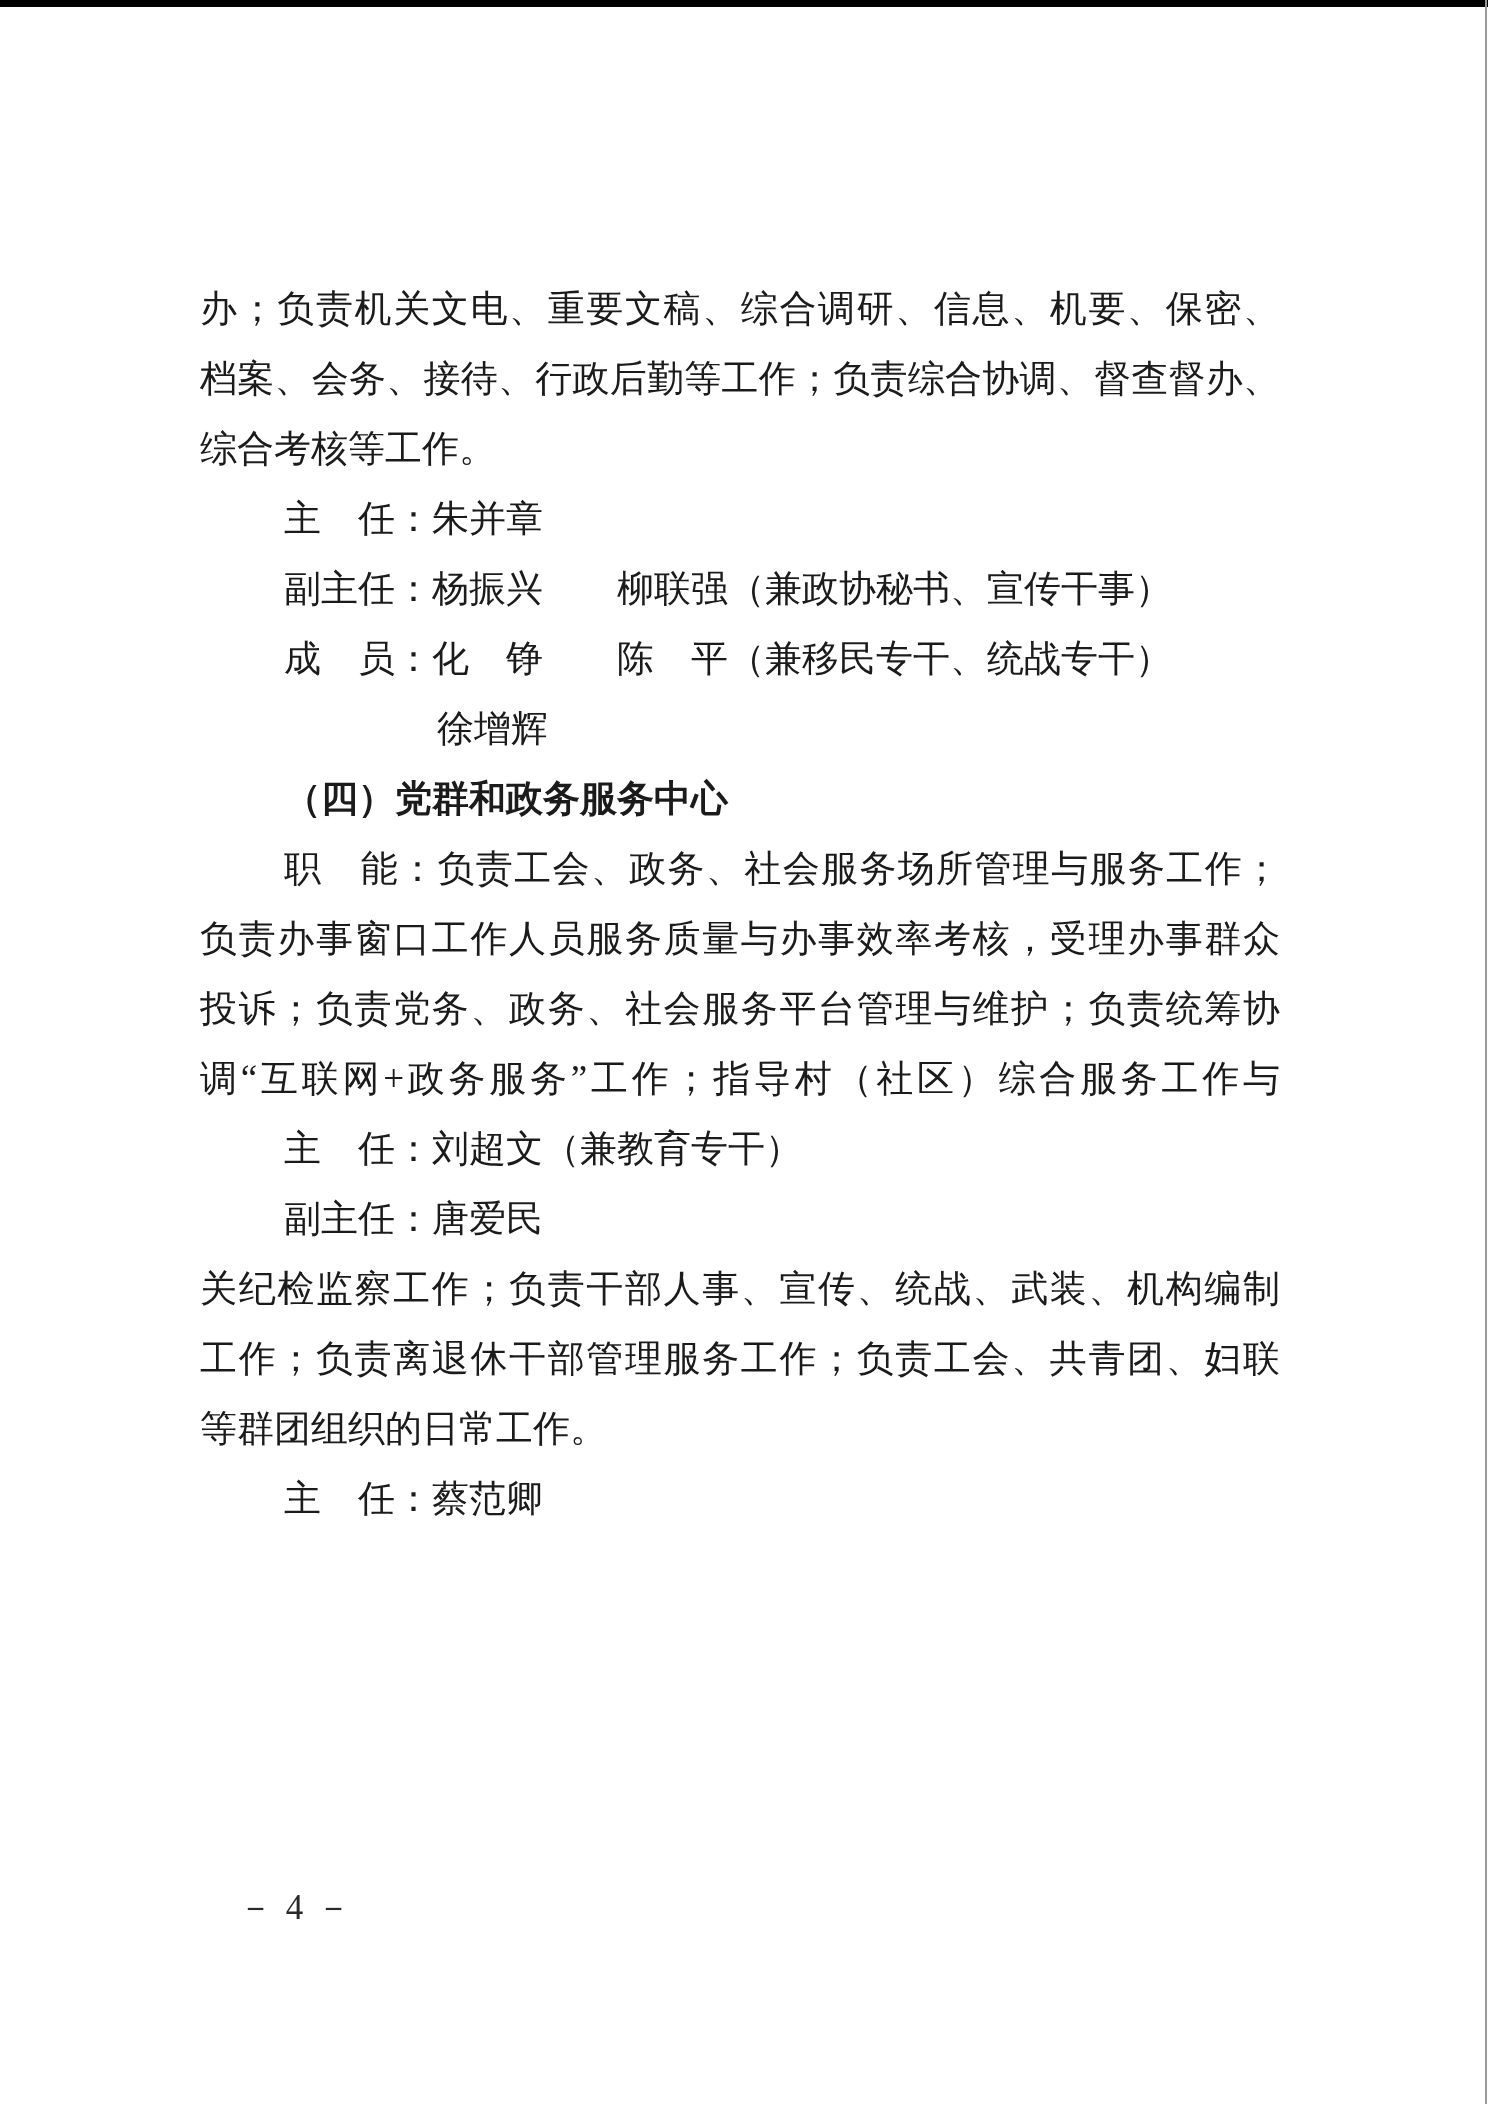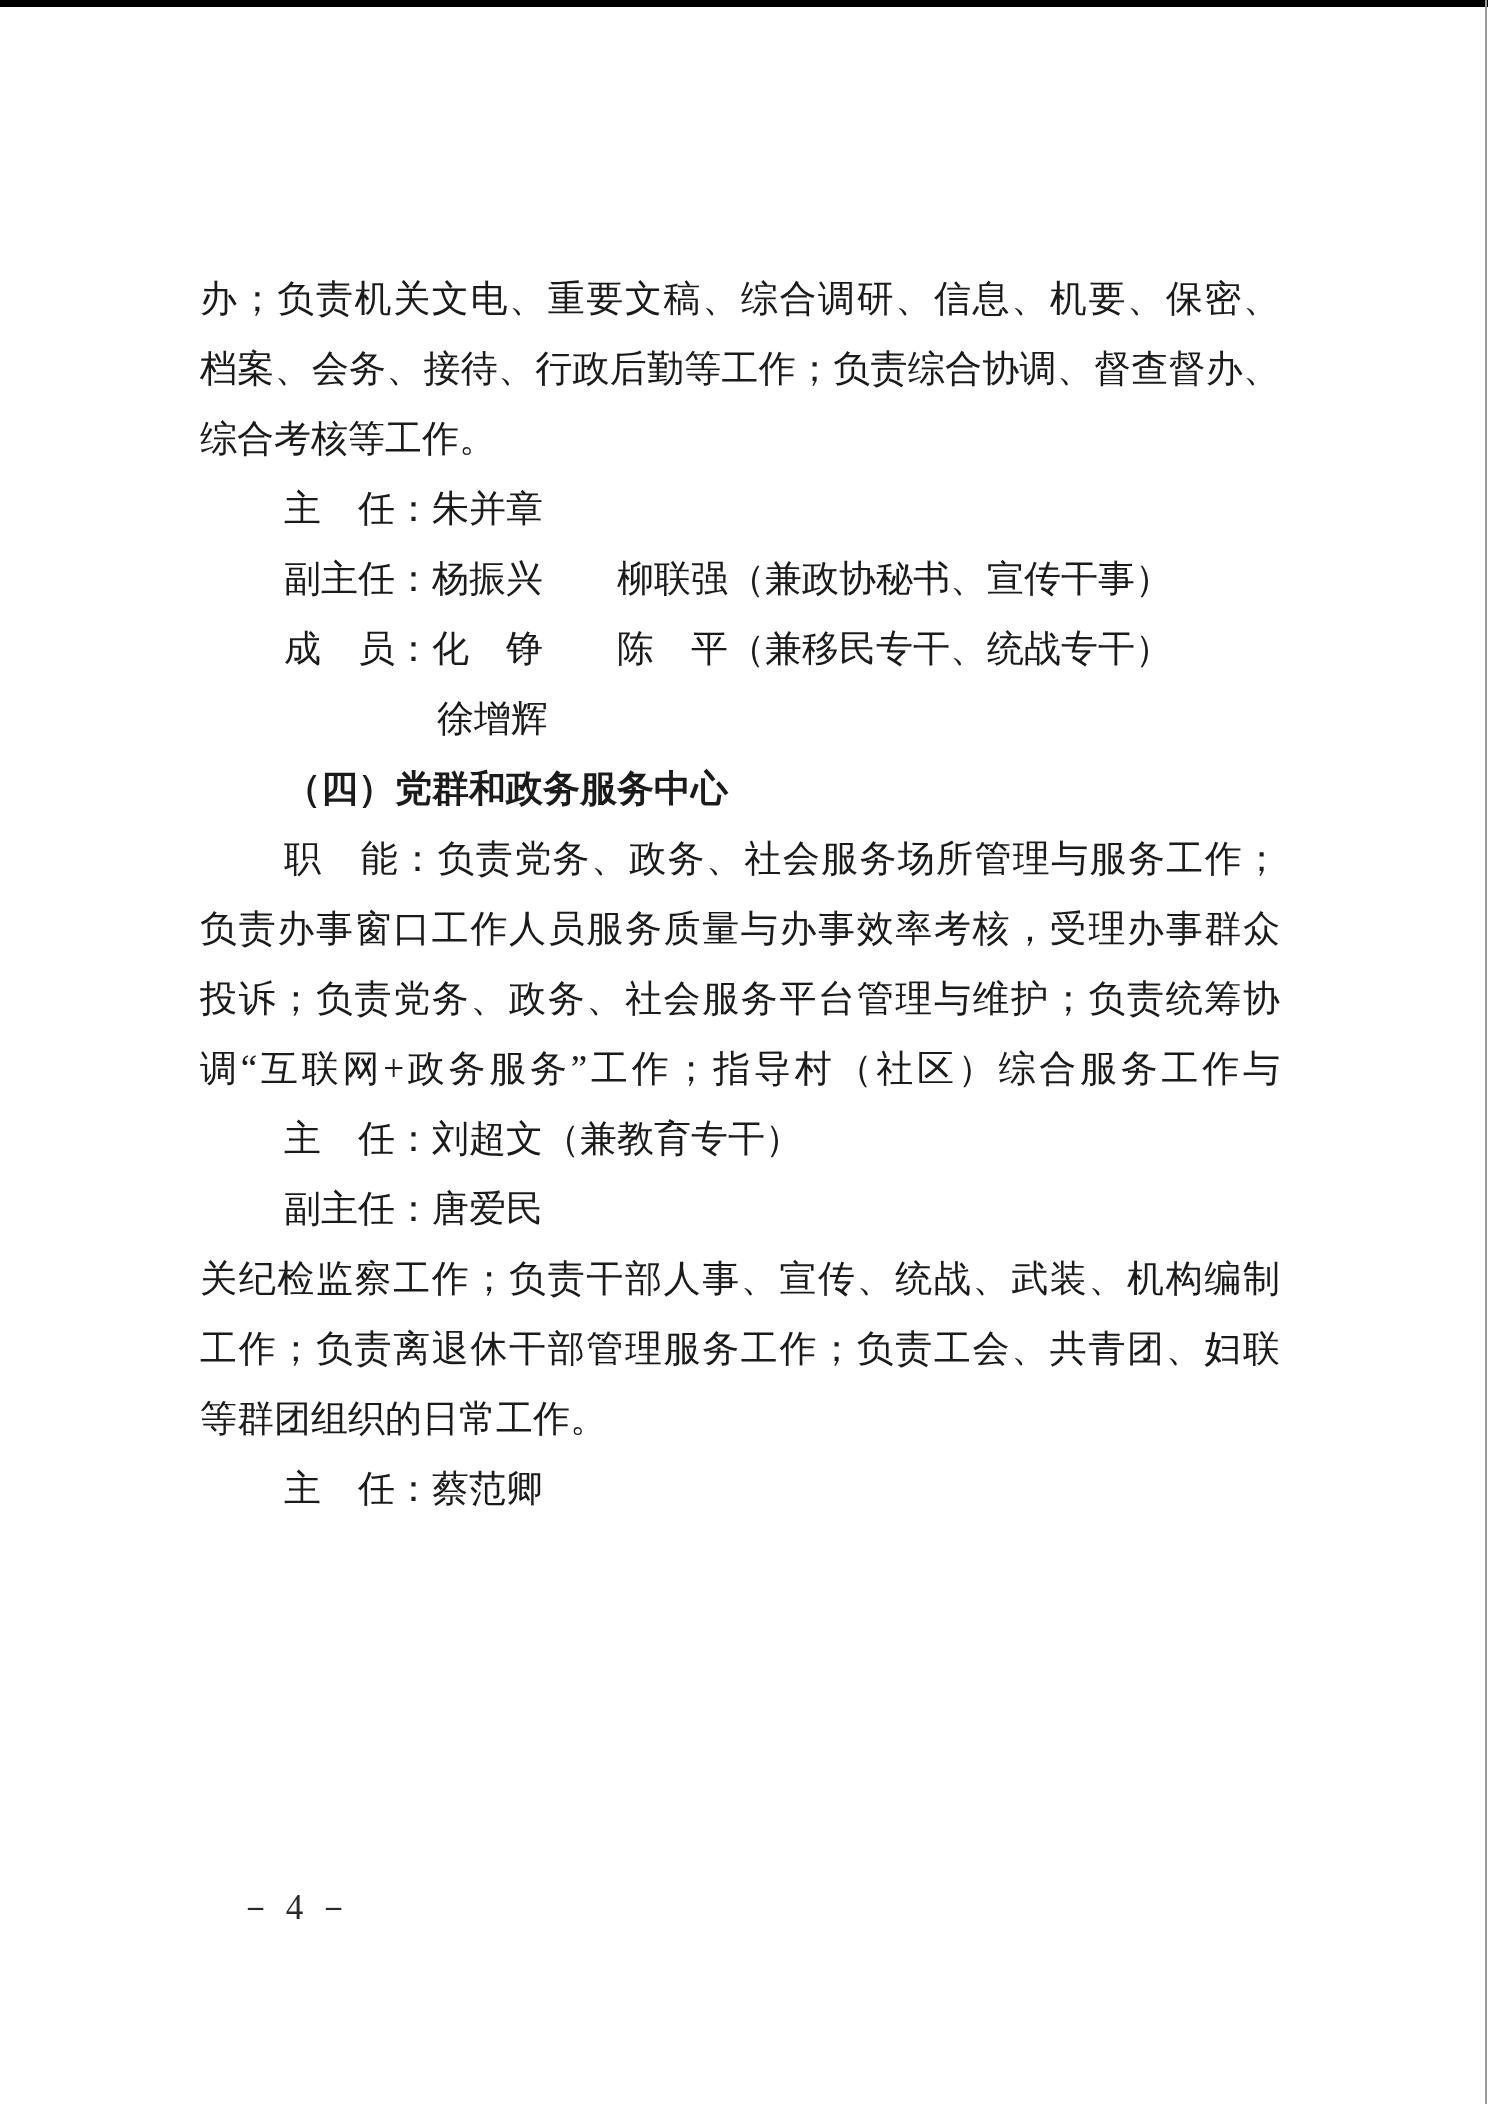--- a/index.html
+++ b/index.html
@@ -26,21 +26,21 @@
     position: absolute;
     top: 0;
     right: 1px;
     width: 2px;
     height: 2104px;
     background: #9a9a9a;
   }
   .content {
     position: absolute;
     left: 200px;
-    top: 264px;
+    top: 274px;
     width: 1080px;
     font-family: Liberation Serif, serif;
   }
   .line {
     width: 1080px;
     box-sizing: border-box;
     height: 70px;
     line-height: 70px;
     font-size: 37px;
     letter-spacing: 0;
@@ -80,21 +80,21 @@
 
 <div class="content">
   <div class="line j">办；负责机关文电、重要文稿、综合调研、信息、机要、保密、</div>
   <div class="line j">档案、会务、接待、行政后勤等工作；负责综合协调、督查督办、</div>
   <div class="line">综合考核等工作。</div>
   <div class="line ind2">主　任：朱并章</div>
   <div class="line ind2">副主任：杨振兴　　柳联强（兼政协秘书、宣传干事）</div>
   <div class="line ind2">成　员：化　铮　　陈　平（兼移民专干、统战专干）</div>
   <div class="line indName">徐增辉</div>
   <div class="line ind2 heading">（四）党群和政务服务中心</div>
-  <div class="line j ind2">职　能：负责党务、政务、社会服务场所管理与服务工作；</div>
+  <div class="line j ind2">职　能：负责工会、政务、社会服务场所管理与服务工作；</div>
   <div class="line j">负责办事窗口工作人员服务质量与办事效率考核，受理办事群众</div>
   <div class="line j">投诉；负责党务、政务、社会服务平台管理与维护；负责统筹协</div>
   <div class="line j">调“互联网+政务服务”工作；指导村（社区）综合服务工作与</div>
   <div class="line ind2">主　任：刘超文（兼教育专干）</div>
   <div class="line ind2">副主任：唐爱民</div>
   <div class="line j">关纪检监察工作；负责干部人事、宣传、统战、武装、机构编制</div>
   <div class="line j">工作；负责离退休干部管理服务工作；负责工会、共青团、妇联</div>
   <div class="line">等群团组织的日常工作。</div>
   <div class="line ind2">主　任：蔡范卿</div>
 </div>

